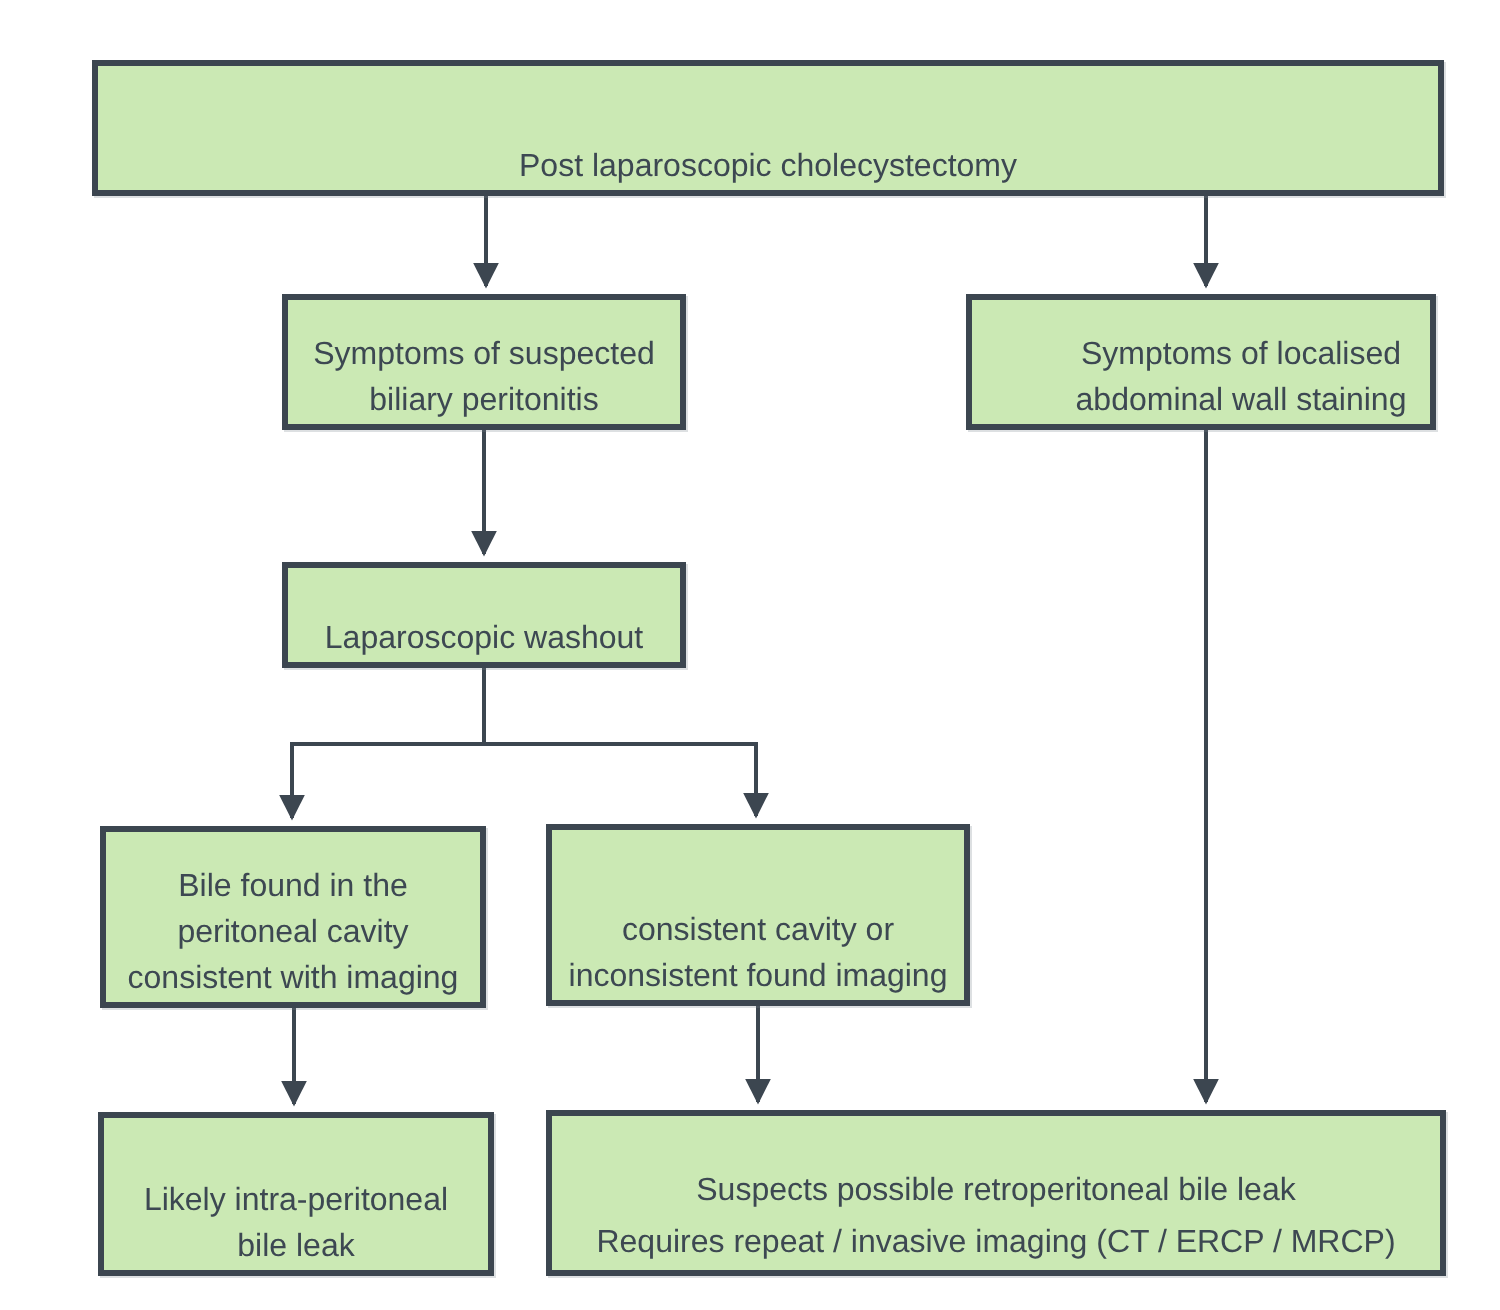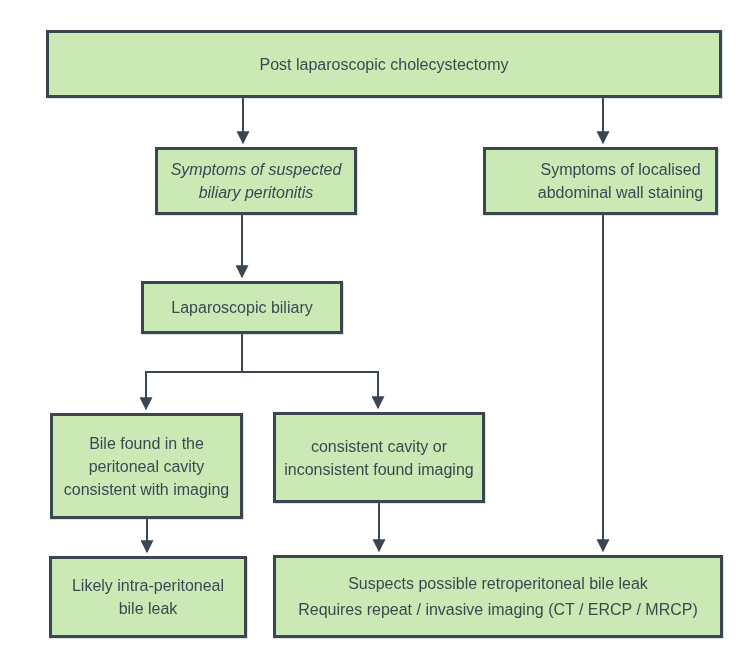--- a/index.html
+++ b/index.html
@@ -25,33 +25,33 @@
     stroke-width:2;
     stroke-linejoin:miter;
   }
   .node{
     position:absolute;
     background:var(--box-fill);
     border:3px solid var(--box-border);
     display:flex;
     flex-direction:column;
     align-items:center;
-    justify-content:center;
+    justify-content:flex-end;
     text-align:center;
     color:var(--text);
     font-size:16px;
     line-height:23px;
     box-shadow:1px 1px 0 rgba(120,130,140,0.25);
   }
   .node span{display:block;white-space:nowrap;}
   #n-root        {left:46px; top:30px;  width:676px;height:68px;}
-  #n-peritonitis {left:155px;top:147px; width:202px;height:68px;font-style:italic;}
+  #n-peritonitis {left:141px;top:147px; width:202px;height:68px;}
   #n-staining    {left:483px;top:147px; width:235px;height:68px;padding-left:40px;}
   #n-washout     {left:141px;top:281px; width:202px;height:53px;}
-  #n-bile-found  {left:50px; top:413px; width:193px;height:106px;}
+  #n-bile-found  {left:50px; top:413px; width:193px;height:91px;}
   #n-bile-not-found{left:273px;top:412px;width:212px;height:91px;}
   #n-intra       {left:49px; top:556px; width:198px;height:82px;}
   #n-retro       {left:273px;top:555px; width:450px;height:83px;line-height:26px;}
 </style>
 </head>
 <body>
 
 <div class="canvas">
 
   <svg class="arrows" width="750" height="655" viewBox="0 0 750 655" aria-hidden="true">
@@ -78,21 +78,21 @@
     <span>Symptoms of suspected</span>
     <span>biliary peritonitis</span>
   </div>
 
   <div class="node" id="n-staining">
     <span>Symptoms of localised</span>
     <span>abdominal wall staining</span>
   </div>
 
   <div class="node" id="n-washout">
-    <span>Laparoscopic biliary</span>
+    <span>Laparoscopic washout</span>
   </div>
 
   <div class="node" id="n-bile-found">
     <span>Bile found in the</span>
     <span>peritoneal cavity</span>
     <span>consistent with imaging</span>
   </div>
 
   <div class="node" id="n-bile-not-found">
     <span>consistent cavity or</span>

